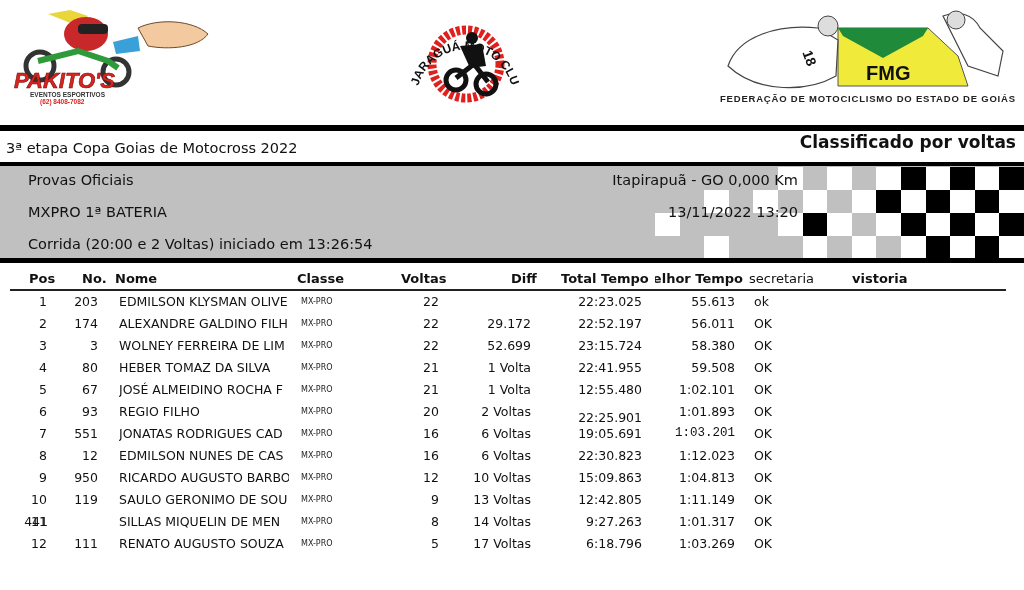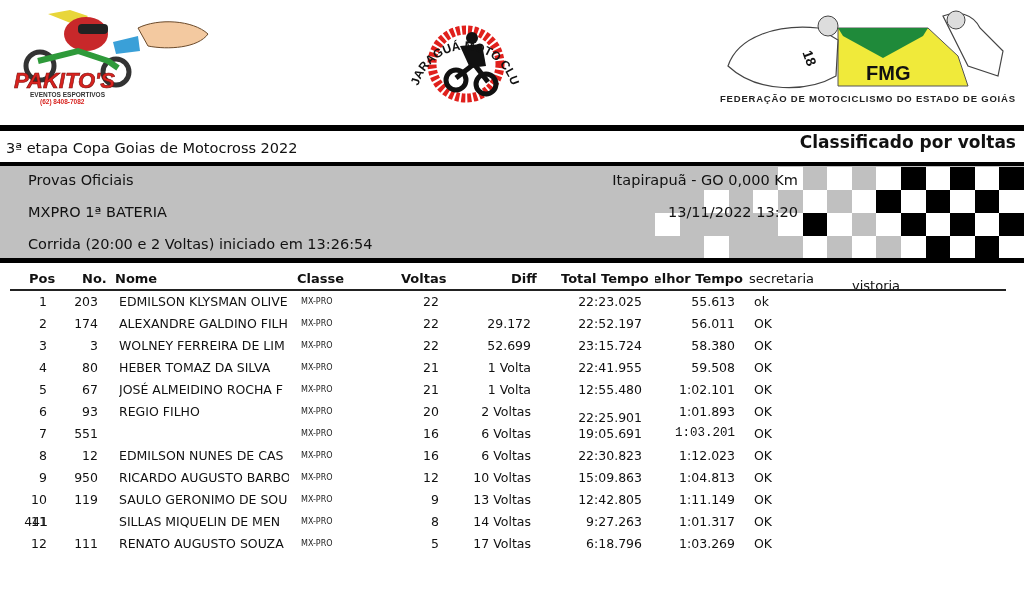--- a/index.html
+++ b/index.html
@@ -164,21 +164,21 @@
   <div>
     <div class="th" style="left:29px;">Pos</div>
     <div class="th" style="left:82px;">No.</div>
     <div class="th" style="left:115px;">Nome</div>
     <div class="th" style="left:297px;">Classe</div>
     <div class="th" style="left:401px;">Voltas</div>
     <div class="th" style="left:511px;">Diff</div>
     <div class="th" style="left:561px;">Total Tempo</div>
     <div class="th" style="left:655px; width:88px; overflow:hidden; direction:rtl; text-align:left;">elhor Tempo</div>
     <div class="th" style="left:749px; font-weight:normal;">secretaria</div>
-    <div class="th" style="left:852px; font-weight:normal;margin-top:7px;">vistoria</div>
+    <div class="th" style="left:852px; font-weight:bold;">vistoria</div>
   </div>
   <div class="hdr-line"></div>
   <div id="rows">
       <div class="row" style="top: 292px;">
         <div class="cell-t r" style="right:977px;">1</div>
         <div class="cell-t r" style="right:926px;">203</div>
         <div class="cell-t name" style="left:119px;">EDMILSON KLYSMAN OLIVE</div>
         <div class="cell-t cls" style="left:301px;">MX-PRO</div>
         <div class="cell-t r" style="right:585px;">22</div>
         <div class="cell-t " style="right: 493px; text-align: right;"></div>
@@ -243,20 +243,21 @@
         <div class="cell-t r" style="right:585px;">20</div>
         <div class="cell-t " style="right: 493px; text-align: right;">2 Voltas</div>
         <div class="cell-t r" style="right:382px;margin-top:6px;">22:25.901</div>
         <div class="cell-t r" style="right:289px;">1:01.893</div>
         <div class="cell-t " style="left:754px;">OK</div>
         <div class="cell-t " style="left:852px;"></div>
       </div>
       <div class="row" style="top: 424px;">
         <div class="cell-t r" style="right:977px;">7</div>
         <div class="cell-t r" style="right:926px;">551</div>
+        <div class="cell-t name" style="left:119px;">JONATAS RODRIGUES CAD</div>
         <div class="cell-t cls" style="left:301px;">MX-PRO</div>
         <div class="cell-t r" style="right:585px;">16</div>
         <div class="cell-t " style="right: 493px; text-align: right;">6 Voltas</div>
         <div class="cell-t r" style="right:382px;">19:05.691</div>
         <div class="cell-t r" style="right:289px;font-family:Liberation Mono, monospace;">1:03.201</div>
         <div class="cell-t " style="left:754px;">OK</div>
         <div class="cell-t " style="left:852px;"></div>
       </div>
       <div class="row" style="top: 446px;">
         <div class="cell-t r" style="right:977px;">8</div>

